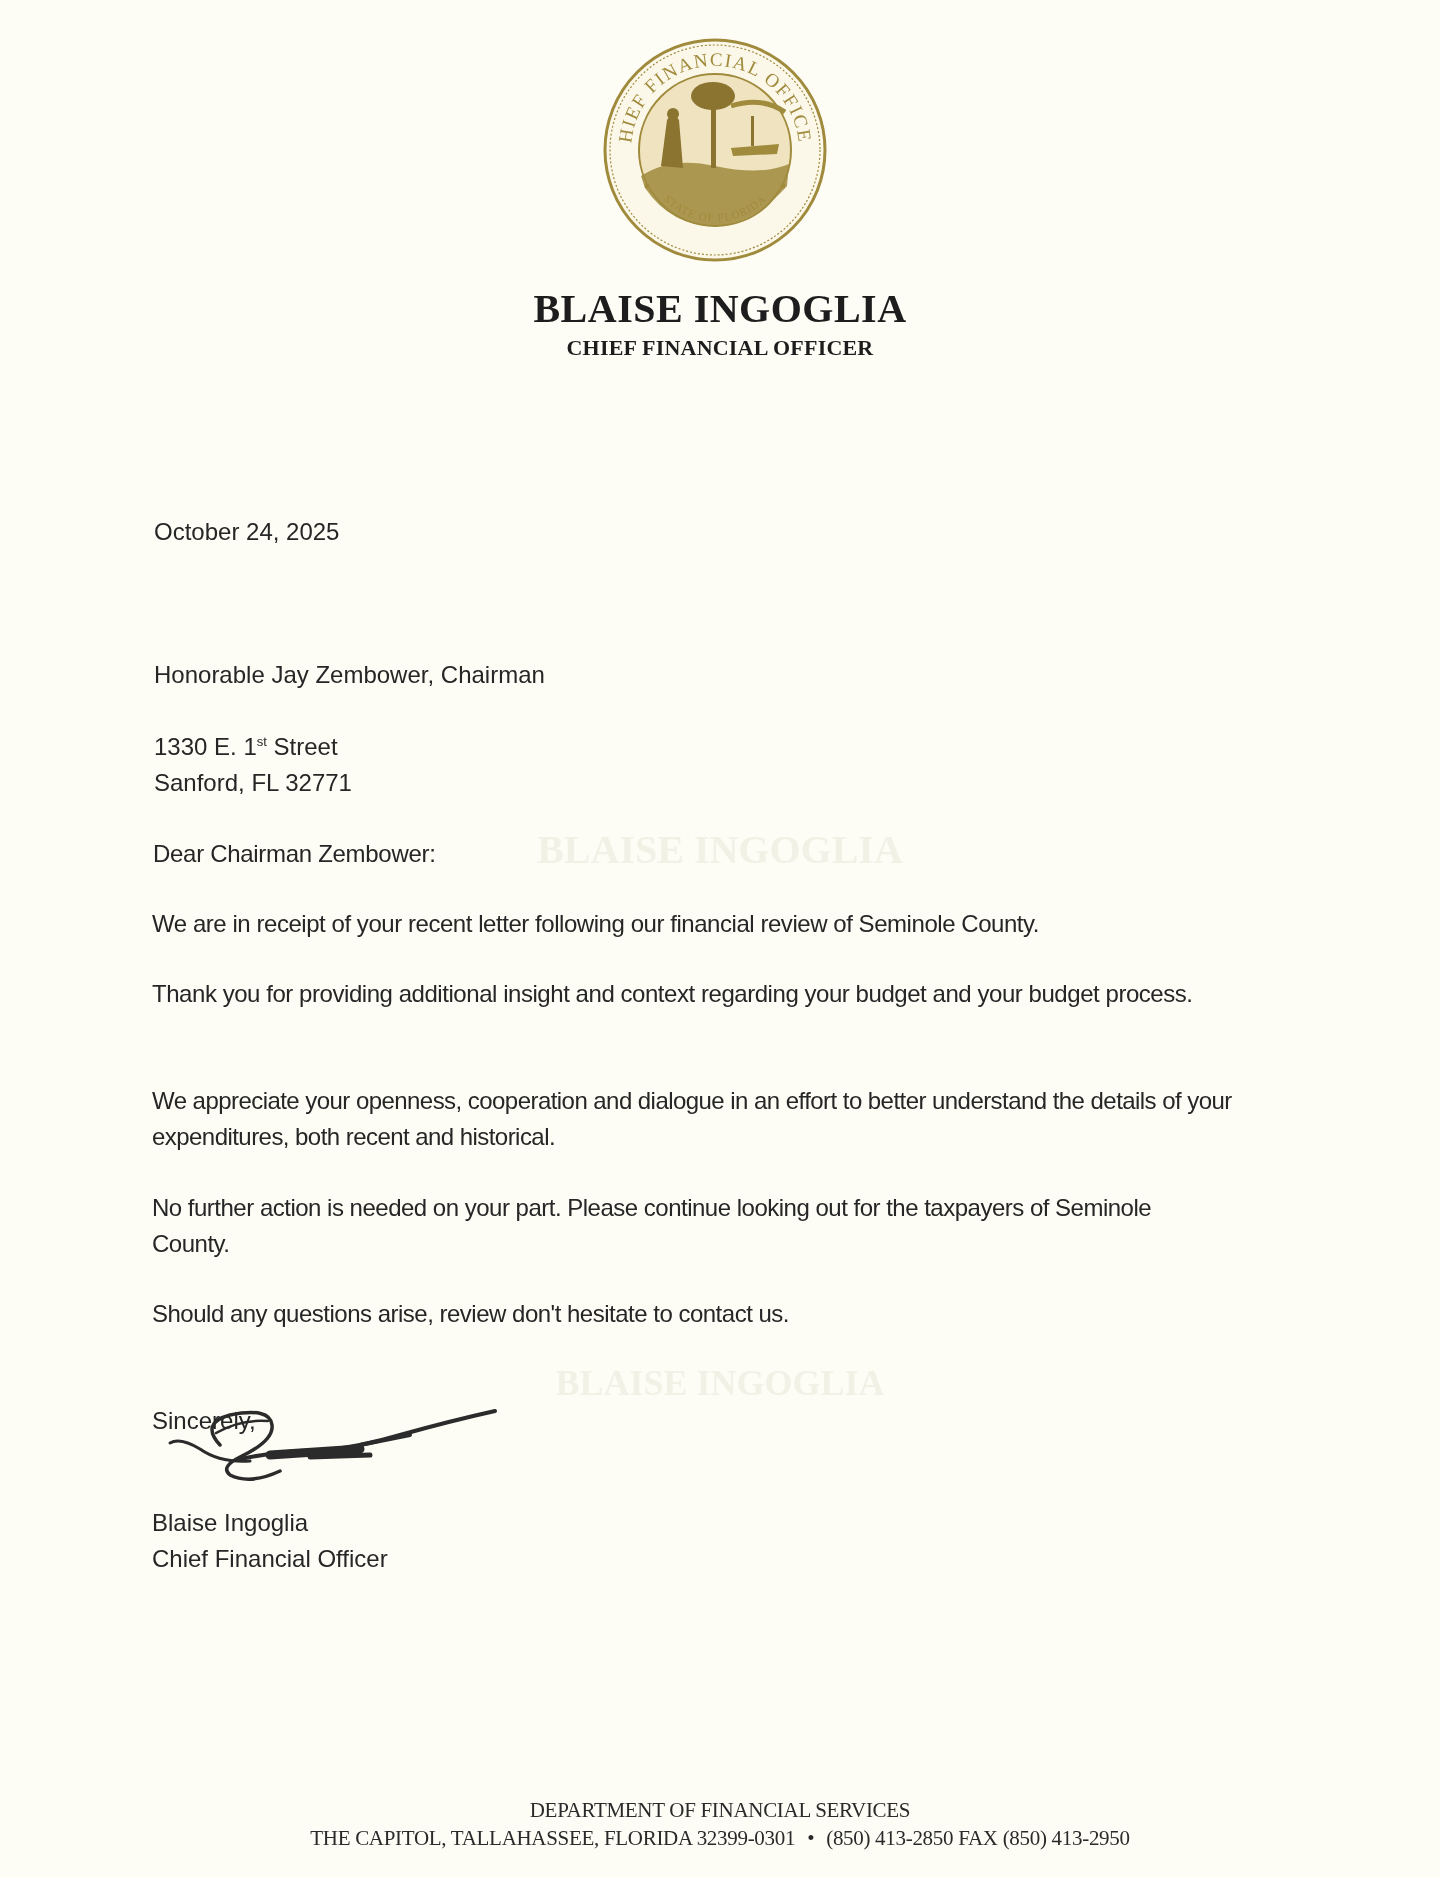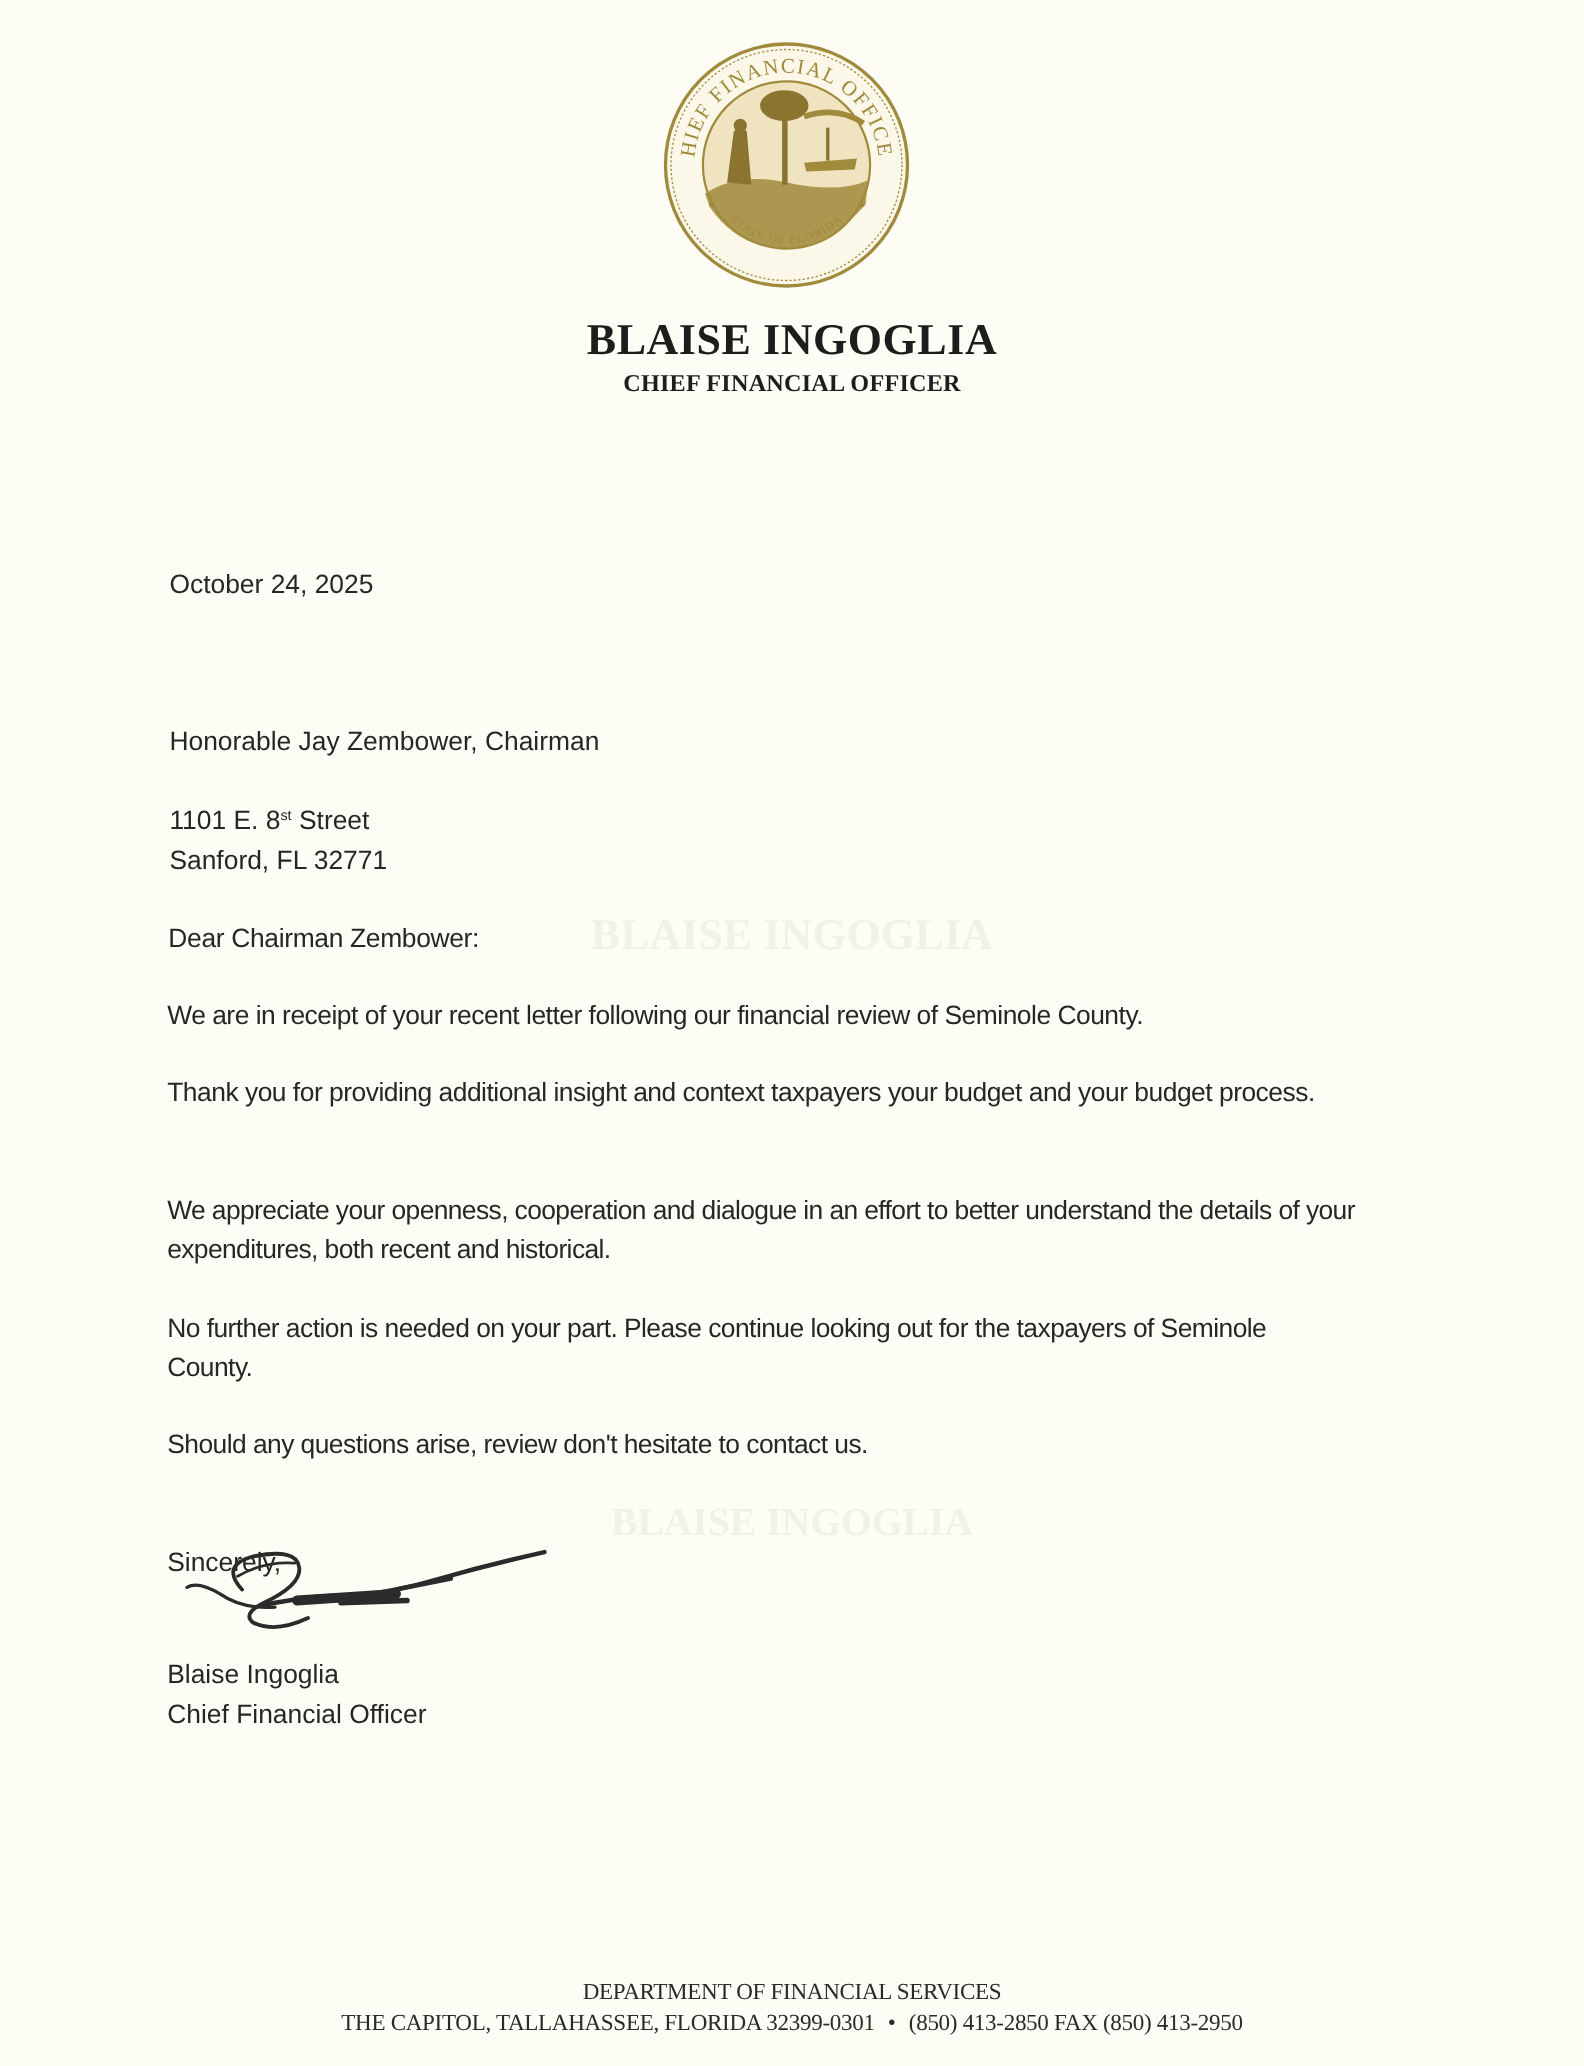--- a/index.html
+++ b/index.html
@@ -155,28 +155,28 @@
   <div class="letterhead-name">BLAISE INGOGLIA</div>
   <div class="letterhead-title">CHIEF FINANCIAL OFFICER</div>
 
   <div class="ghost" style="top:826px;font-size:40px;">BLAISE INGOGLIA</div>
   <div class="ghost" style="top:1362px;font-size:36px;">BLAISE INGOGLIA</div>
 
   <div class="txt" style="left:154px; top:514px;">October 24, 2025</div>
 
   <div class="txt" style="left:154px; top:657px;">Honorable Jay Zembower, Chairman</div>
   <div class="txt" style="left:154px; top:729px;">
-    <span>1101 E. 8</span><sup class="ord">st</sup><span> Street</span>
+    <span>1330 E. 1</span><sup class="ord">st</sup><span> Street</span>
   </div>
   <div class="txt" style="left:154px; top:765px;">Sanford, FL  32771</div>
 
   <div class="txt" style="left:153px; top:836px; letter-spacing:-0.3px;text-align:right;">Dear Chairman Zembower:</div>
 
   <div class="para" style="top:906px; letter-spacing:-0.45px;">We are in receipt of your recent letter following our financial review of Seminole County.</div>
-  <div class="para" style="top:976px; letter-spacing:-0.45px; width:1112px;">Thank you for providing additional insight and context taxpayers your budget and your budget process.</div>
+  <div class="para" style="top:976px; letter-spacing:-0.45px; width:1112px;">Thank you for providing additional insight and context regarding your budget and your budget process.</div>
   <div class="para" style="top:1083px; letter-spacing:-0.55px; width:1112px;">We appreciate your openness, cooperation and dialogue in an effort to better understand the details of your expenditures, both recent and historical.</div>
   <div class="para" style="top:1190px; letter-spacing:-0.5px; width:1070px;">No further action is needed on your part. Please continue looking out for the taxpayers of Seminole County.</div>
   <div class="para" style="top:1296px; letter-spacing:-0.5px;">Should any questions arise, review don't hesitate to contact us.</div>
 
   <div class="txt" style="left:152px; top:1367px;margin-top:36px;">Sincerely,</div>
 
   <div class="signature">
     <svg viewBox="0 0 340 80" xmlns="http://www.w3.org/2000/svg" fill="none" stroke="#2b2b2b" stroke-linecap="round" stroke-linejoin="round">
       <path d="M10 38 Q20 32 40 44 Q60 58 90 56" stroke-width="3"></path>
       <path d="M60 40 Q40 18 70 10 Q110 2 112 20 Q114 36 80 52 Q60 62 70 70 Q90 80 120 66" stroke-width="3.5"></path>

